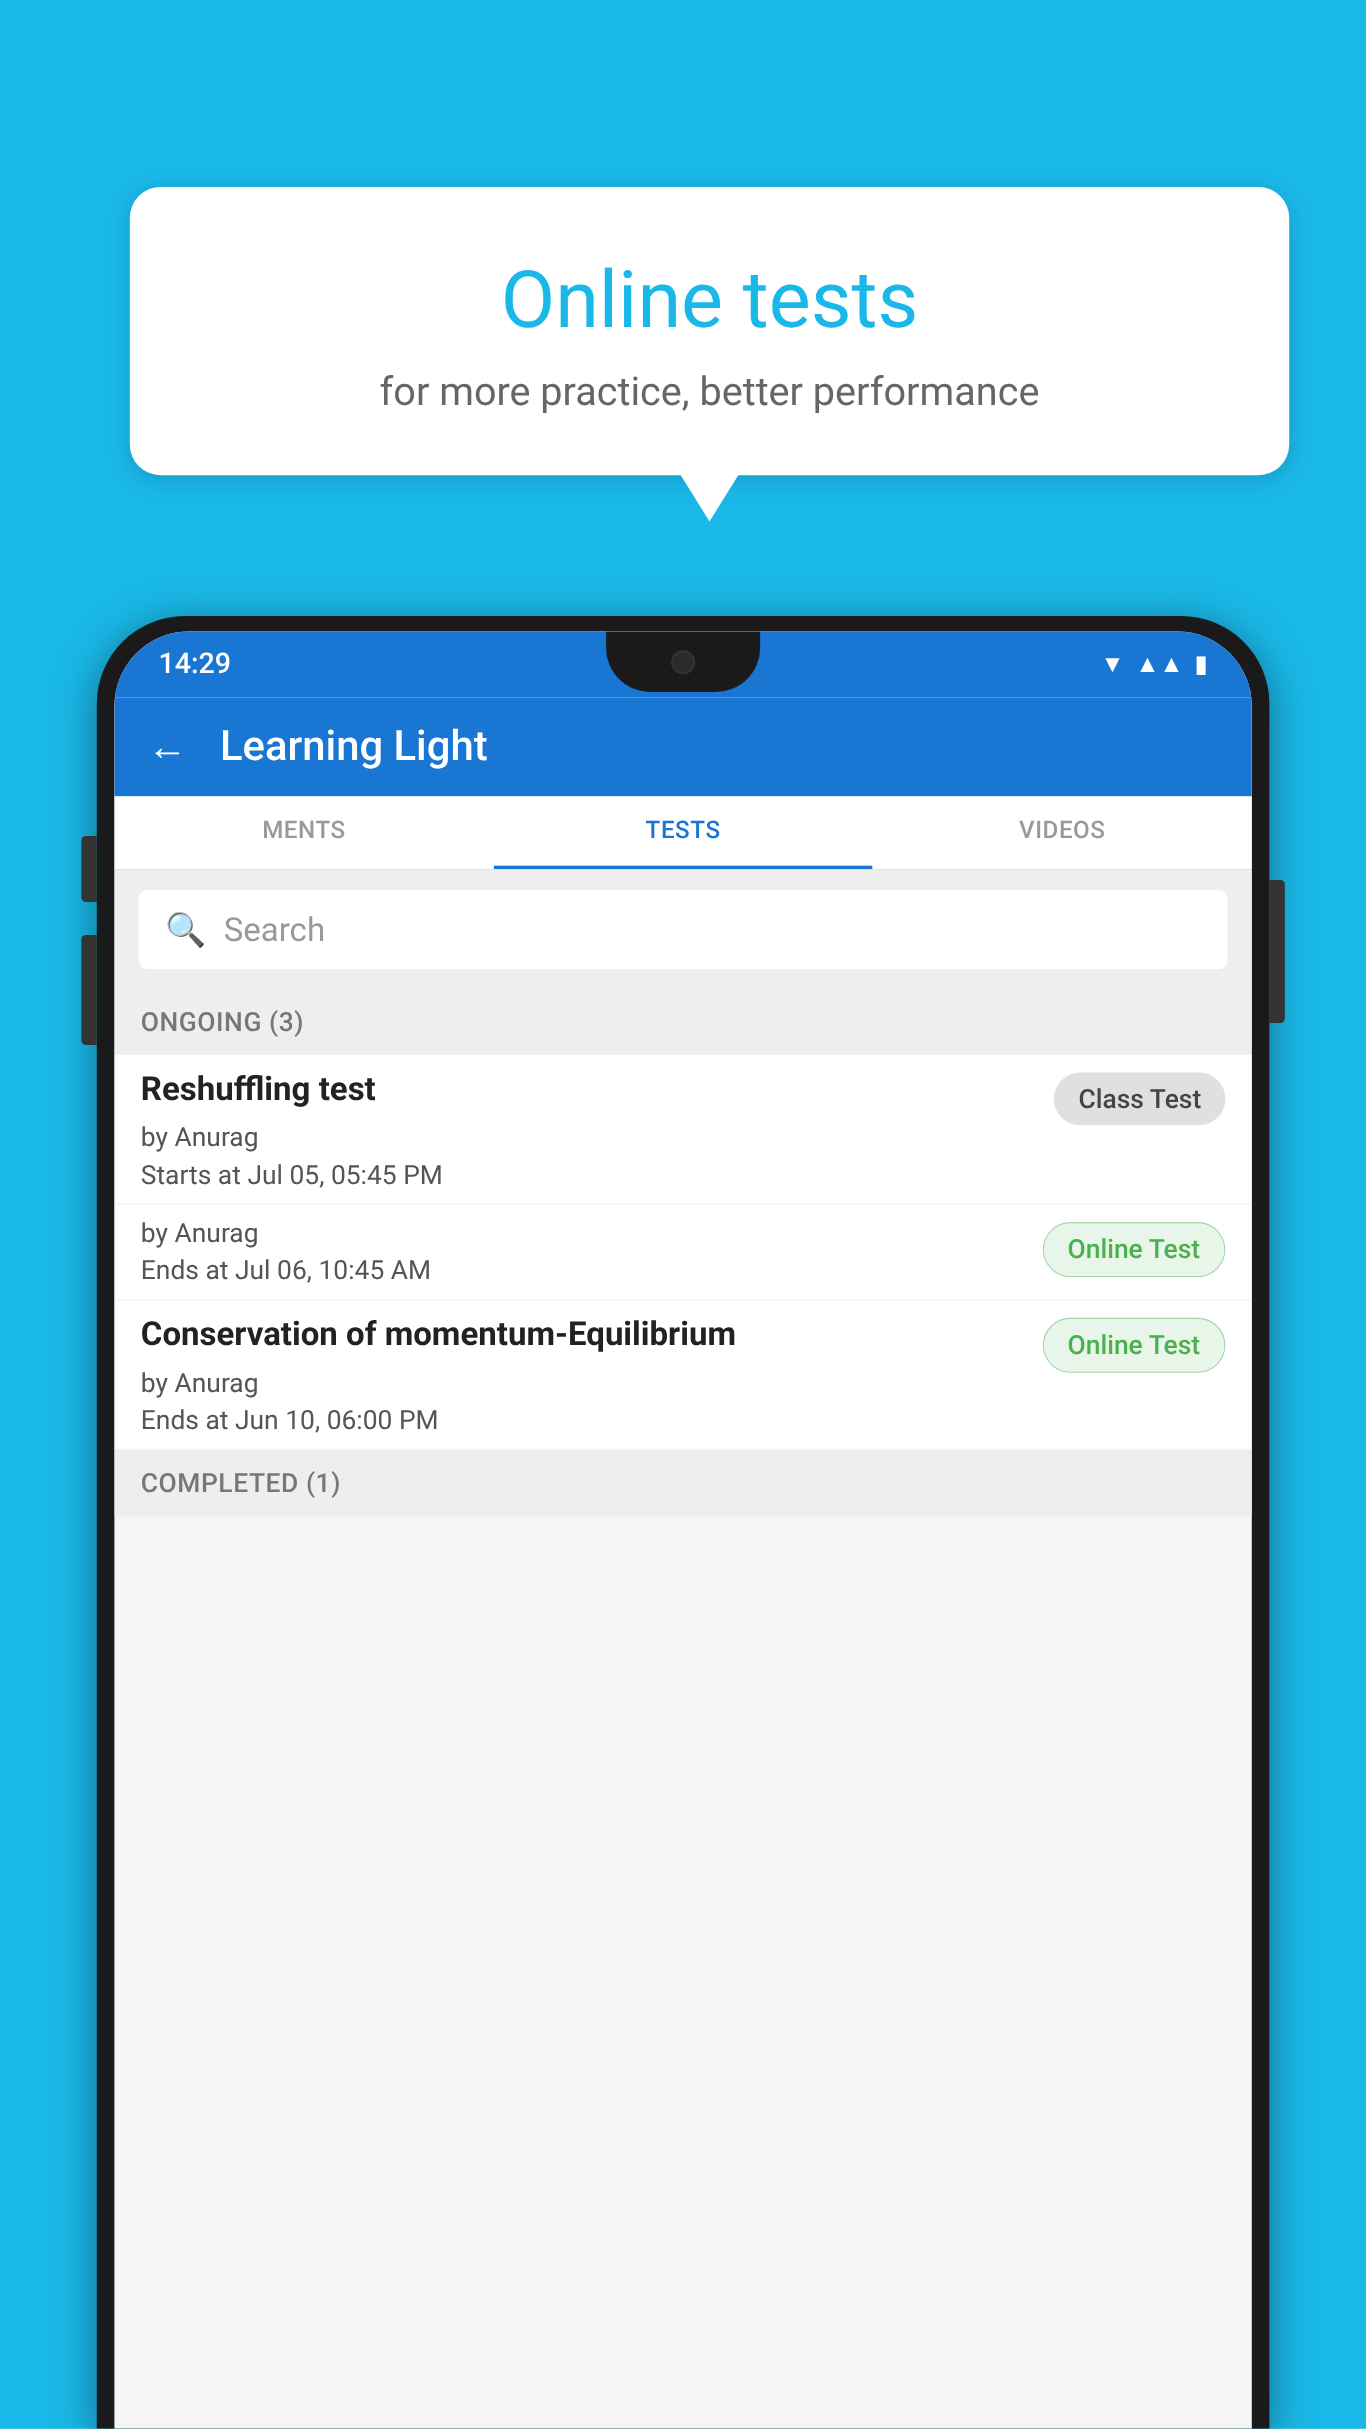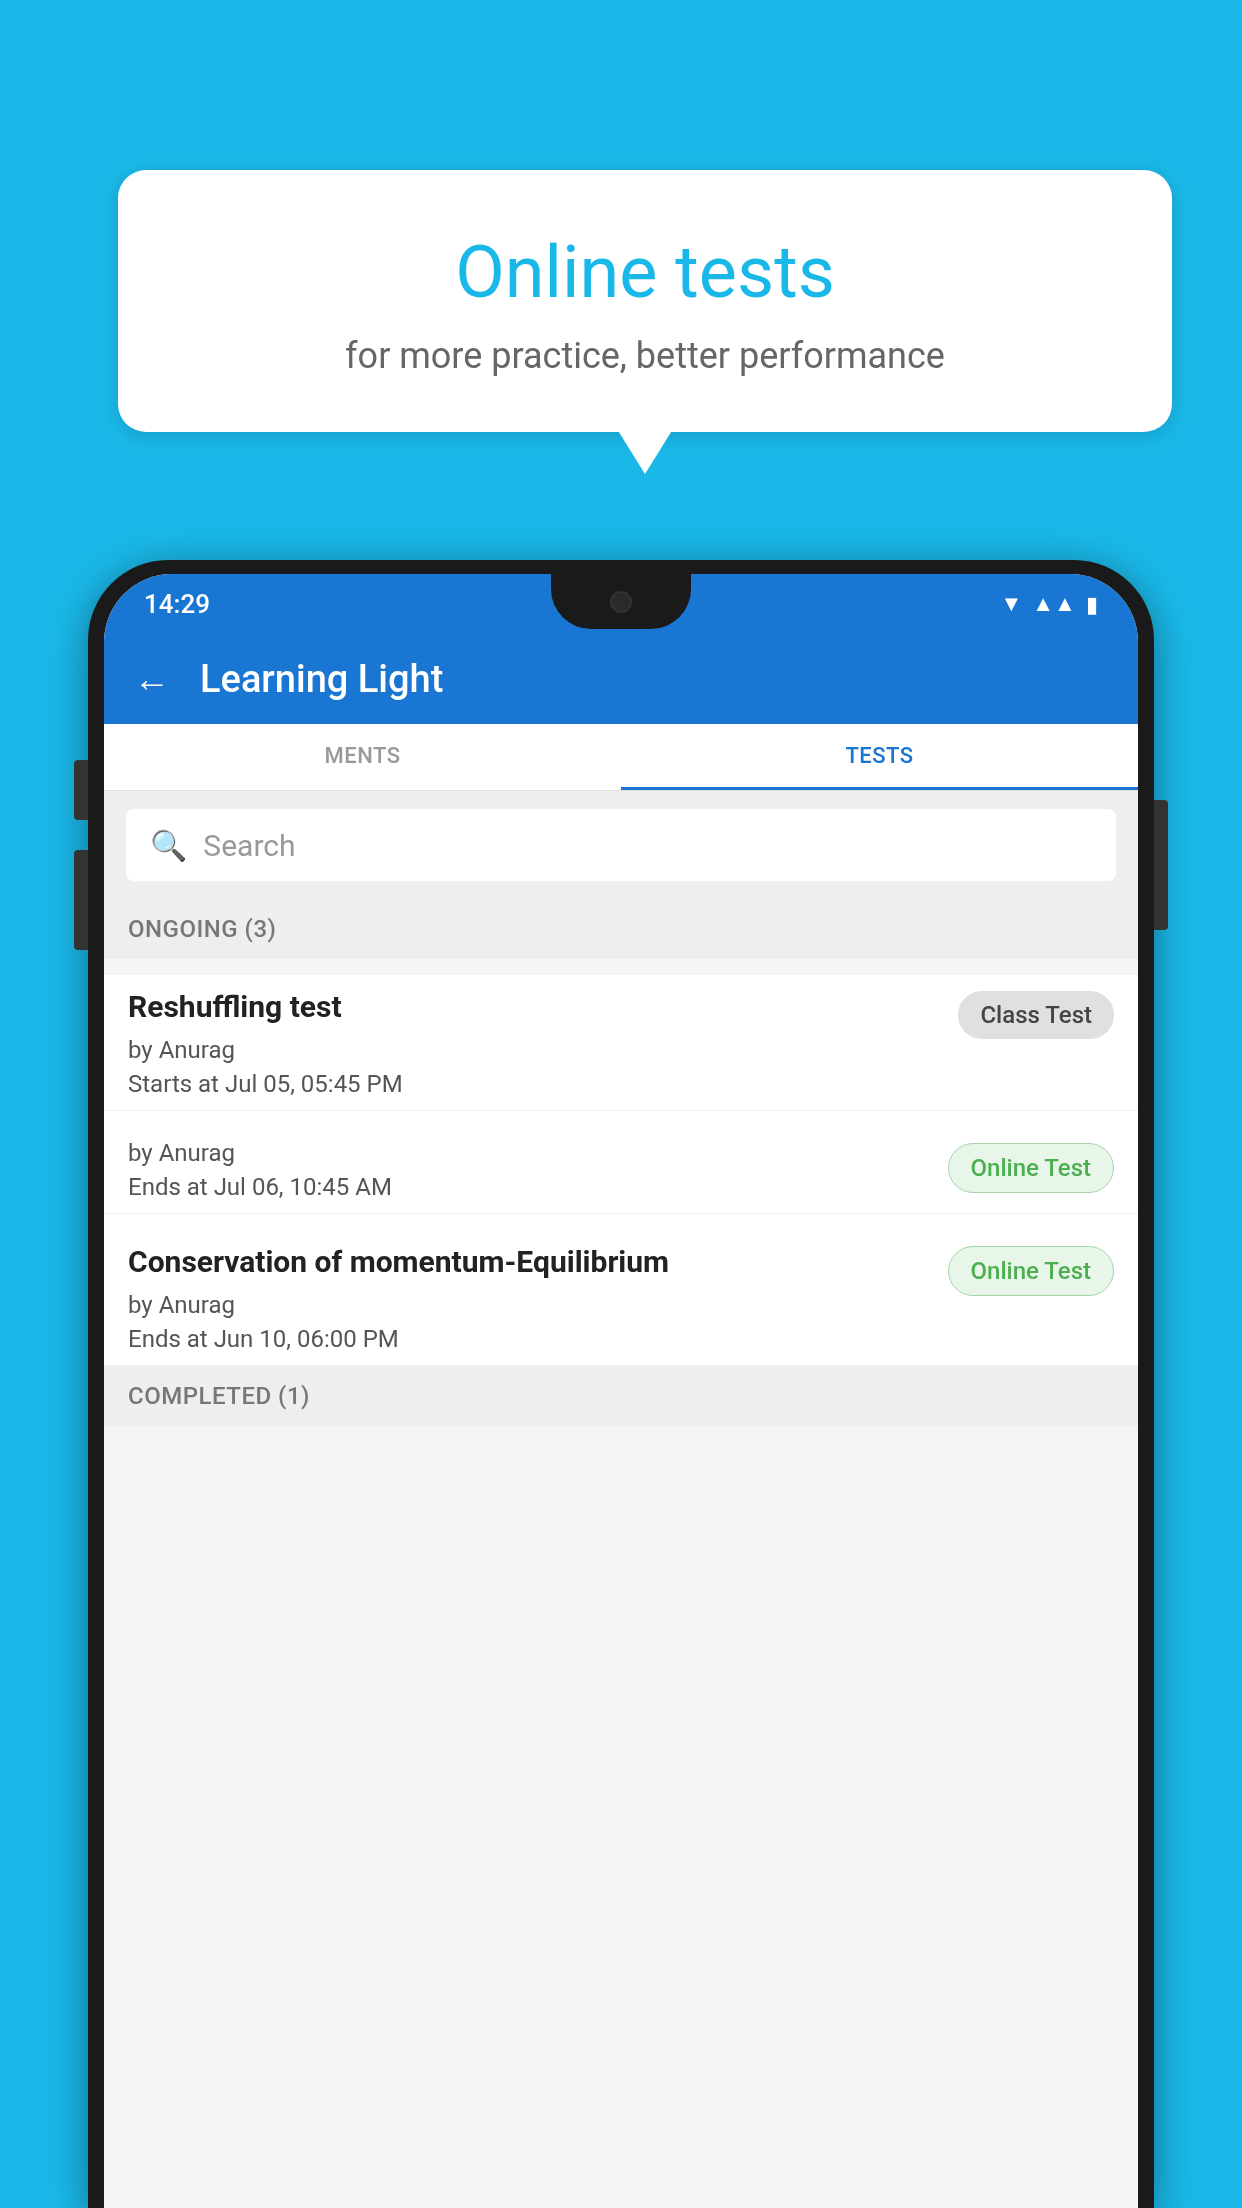--- a/index.html
+++ b/index.html
@@ -222,21 +222,20 @@
       background: white;
     }
 
     .test-item {
       padding: 12px 24px;
       border-bottom: 1px solid #f0f0f0;
       display: flex;
       align-items: flex-start;
       justify-content: space-between;
       gap: 16px;
-      margin-top: 16px;
     }
 
     .test-info {
       flex: 1;
     }
 
     .test-name {
       font-size: 30px;
       font-weight: 700;
       color: #222;
@@ -349,20 +348,23 @@
       <span class="back-arrow">←</span>
       <span class="app-title">Learning Light</span>
     </div>
 
     <div class="tab-bar">
       <div class="tab-item">
         <span>MENTS</span>
       </div>
       <div class="tab-item active">
         <span>TESTS</span>
+      </div>
+      <div class="tab-item">
+        <span>VIDEOS</span>
       </div>
     </div>
 
     <div class="search-container">
       <div class="search-box">
         <span class="search-icon">🔍</span>
         <span class="search-placeholder">Search</span>
       </div>
     </div>
 

